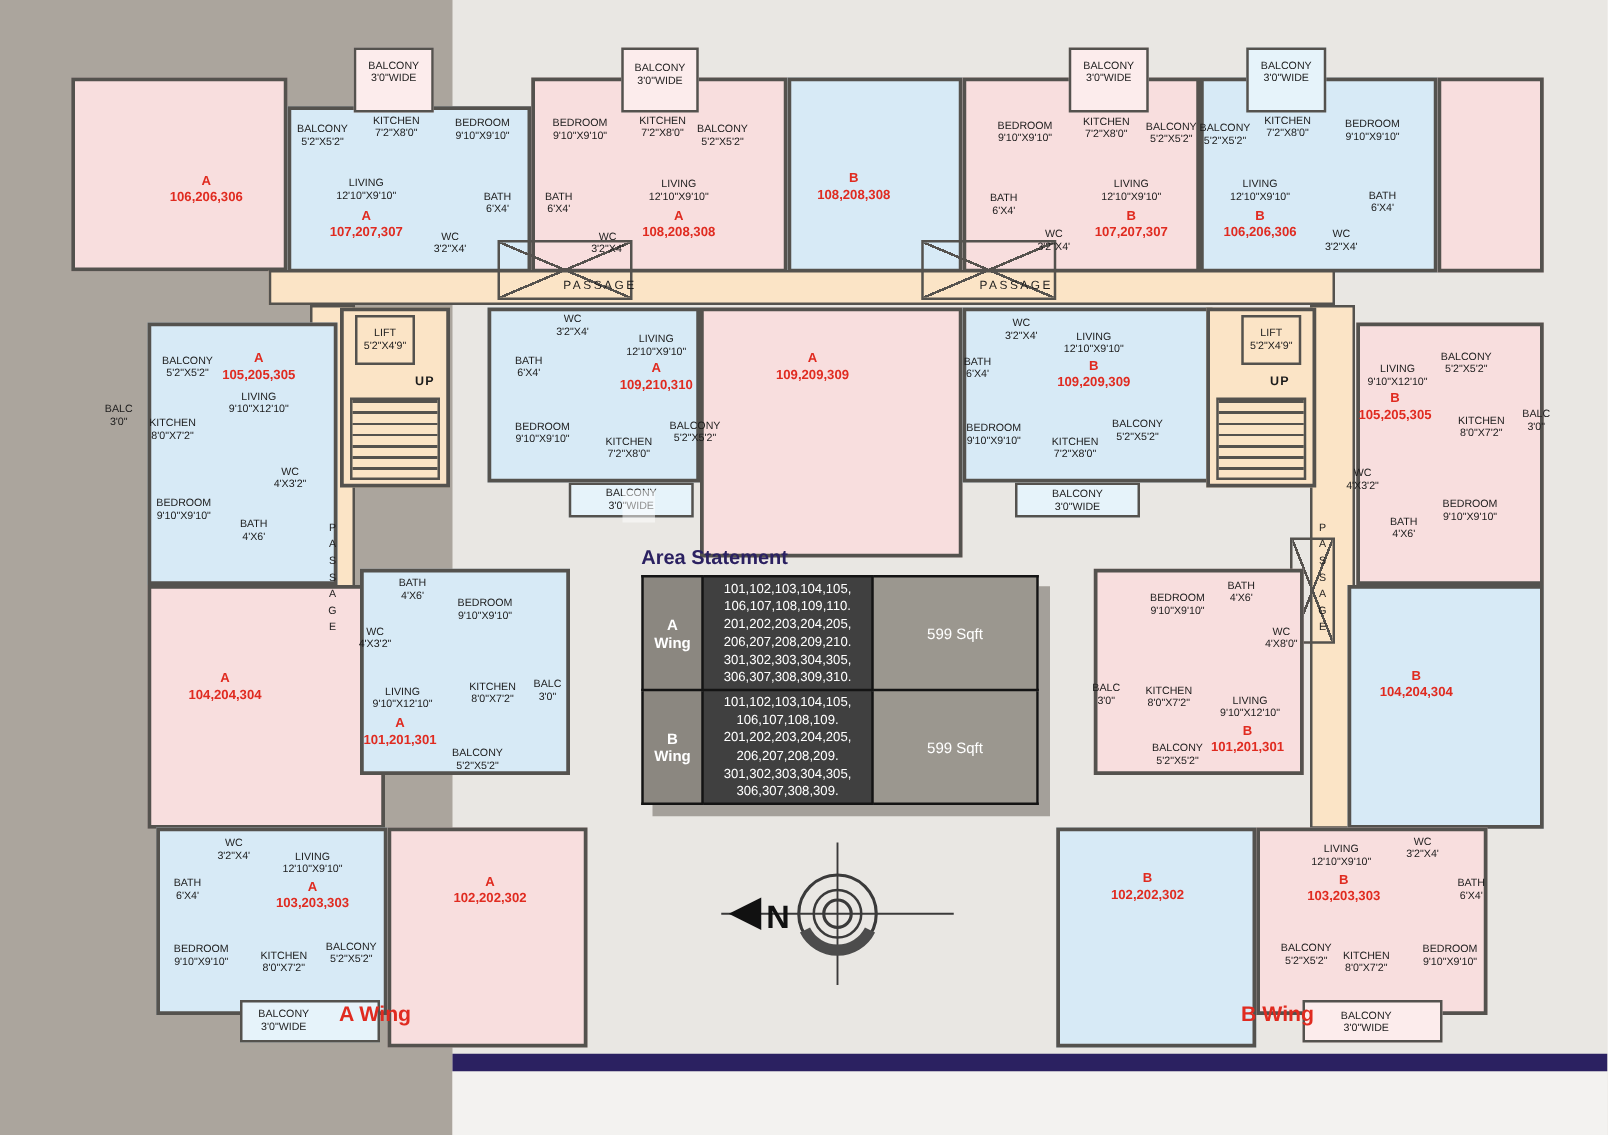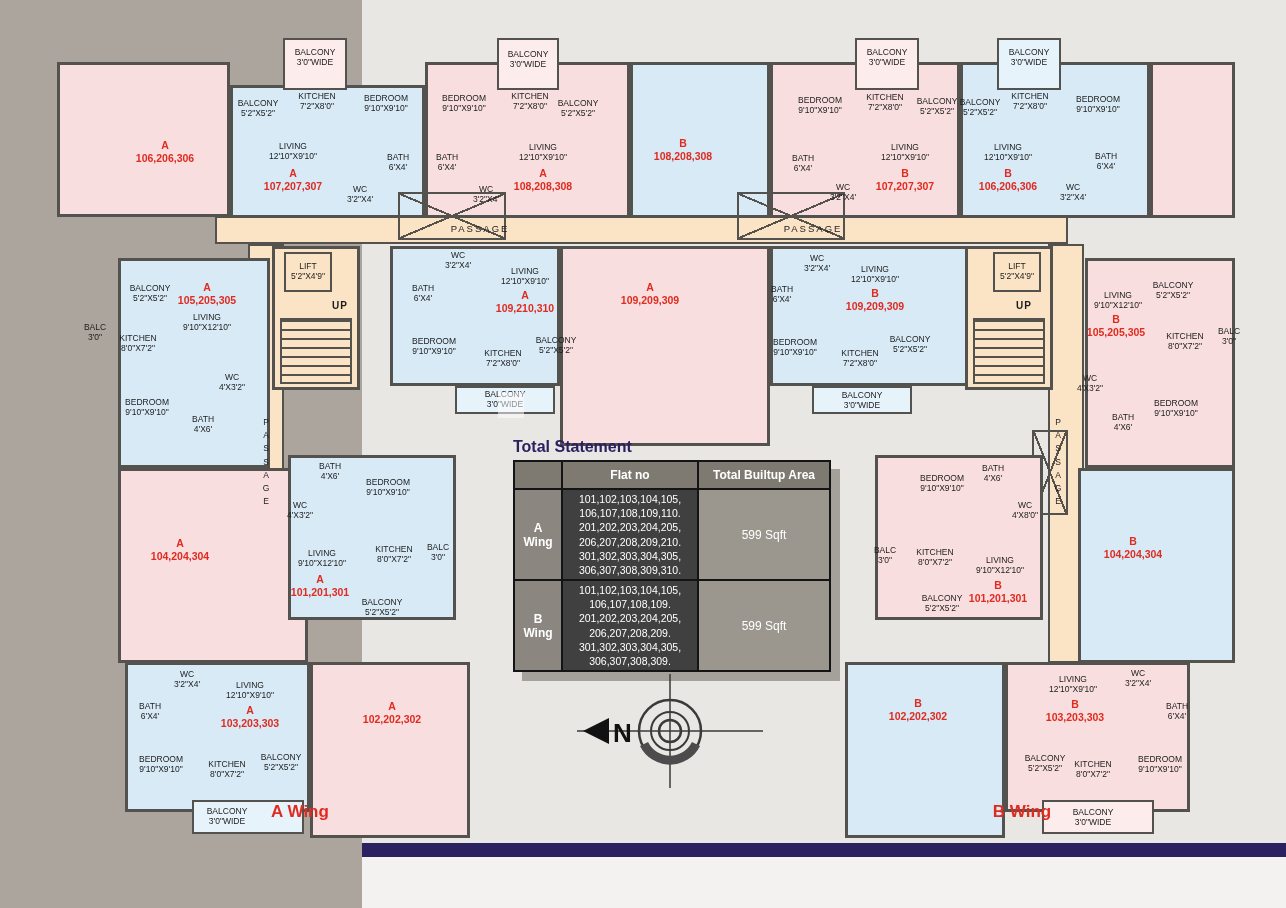--- a/index.html
+++ b/index.html
@@ -324,28 +324,23 @@
   <div class="lb" style="left:1045px;top:763px">BALCONY
 5'2"X5'2"</div>
   <div class="lb" style="left:1093px;top:769px">KITCHEN
 8'0"X7'2"</div>
   <div class="lb" style="left:1160px;top:764px">BEDROOM
 9'10"X9'10"</div>
   <div class="lb" style="left:1093px;top:817px">BALCONY
 3'0"WIDE</div>
   <div class="lb wing" style="left:1022px;top:812px">B Wing</div>
 
-  <div class="as-title">Total Statement</div>
+  <div class="as-title">Area Statement</div>
   <table class="as-table">
     <tbody>
-        <tr>
-      <th class="cell-wing"></th>
-      <th>Flat no</th>
-      <th>Total Builtup Area</th>
-    </tr>
     <tr>
       <td class="cell-wing">A
 Wing</td>
       <td class="cell-flats">101,102,103,104,105,
 106,107,108,109,110.
 201,202,203,204,205,
 206,207,208,209,210.
 301,302,303,304,305,
 306,307,308,309,310.</td>
       <td class="cell-area">599 Sqft</td>

